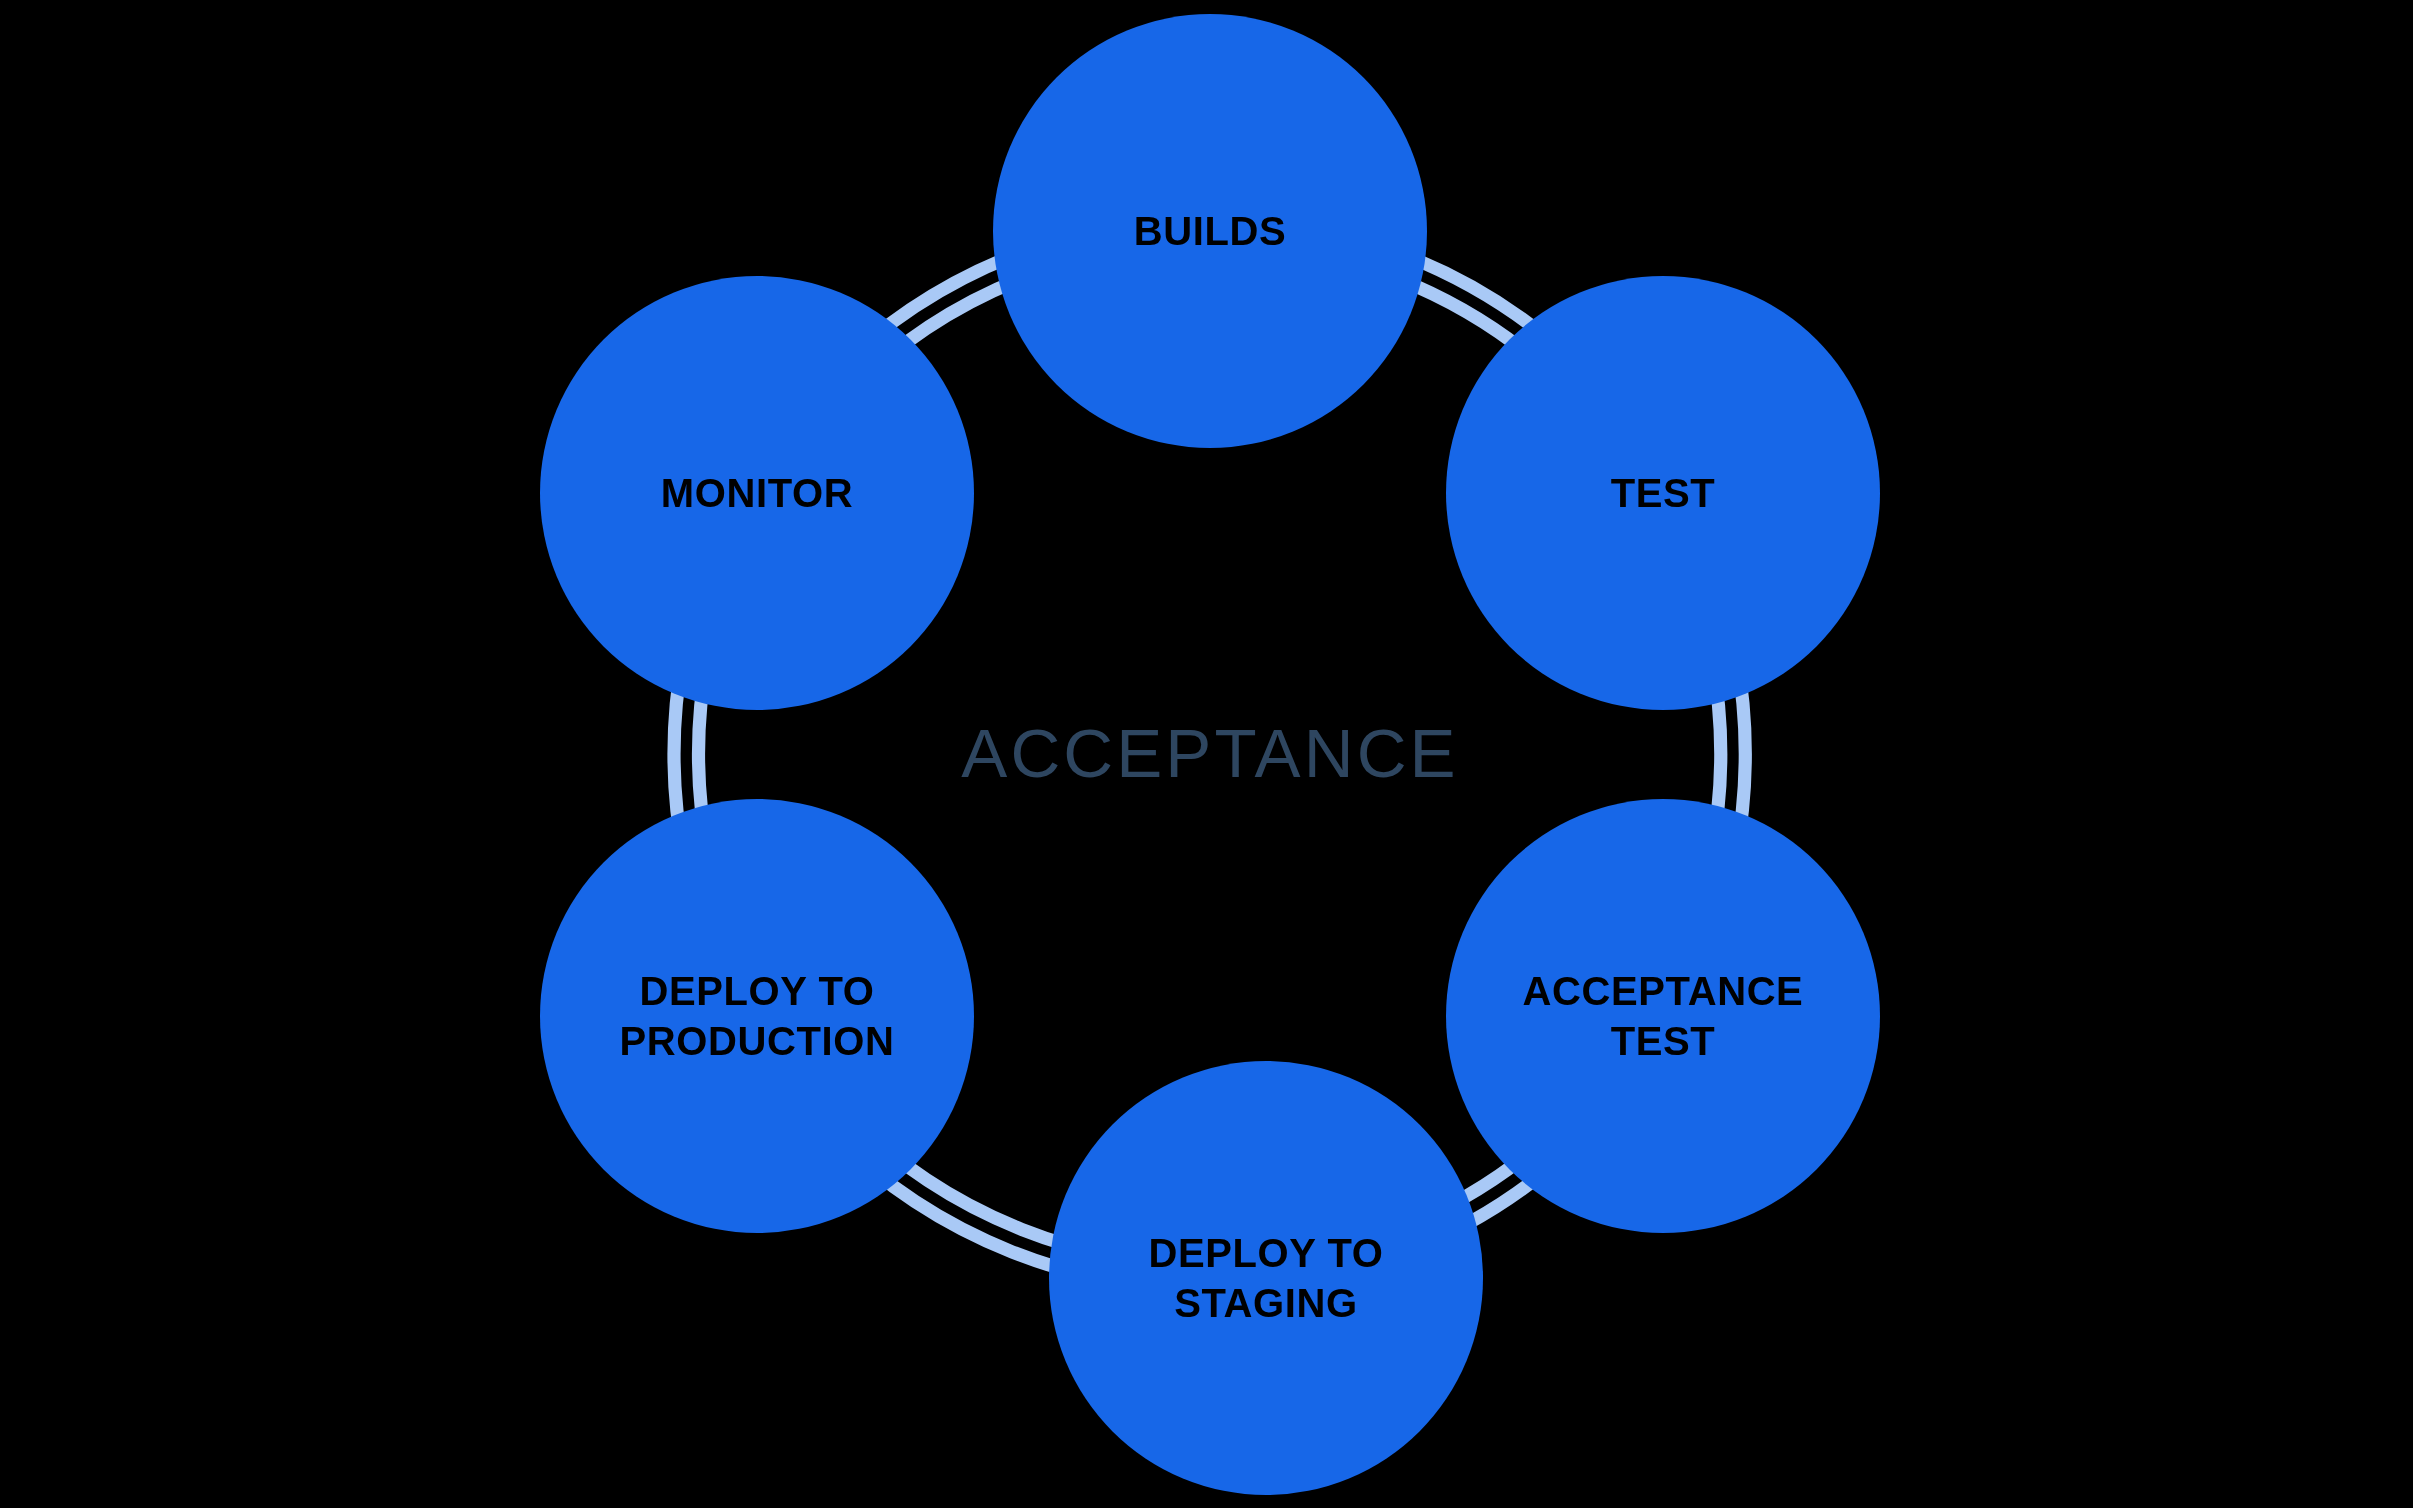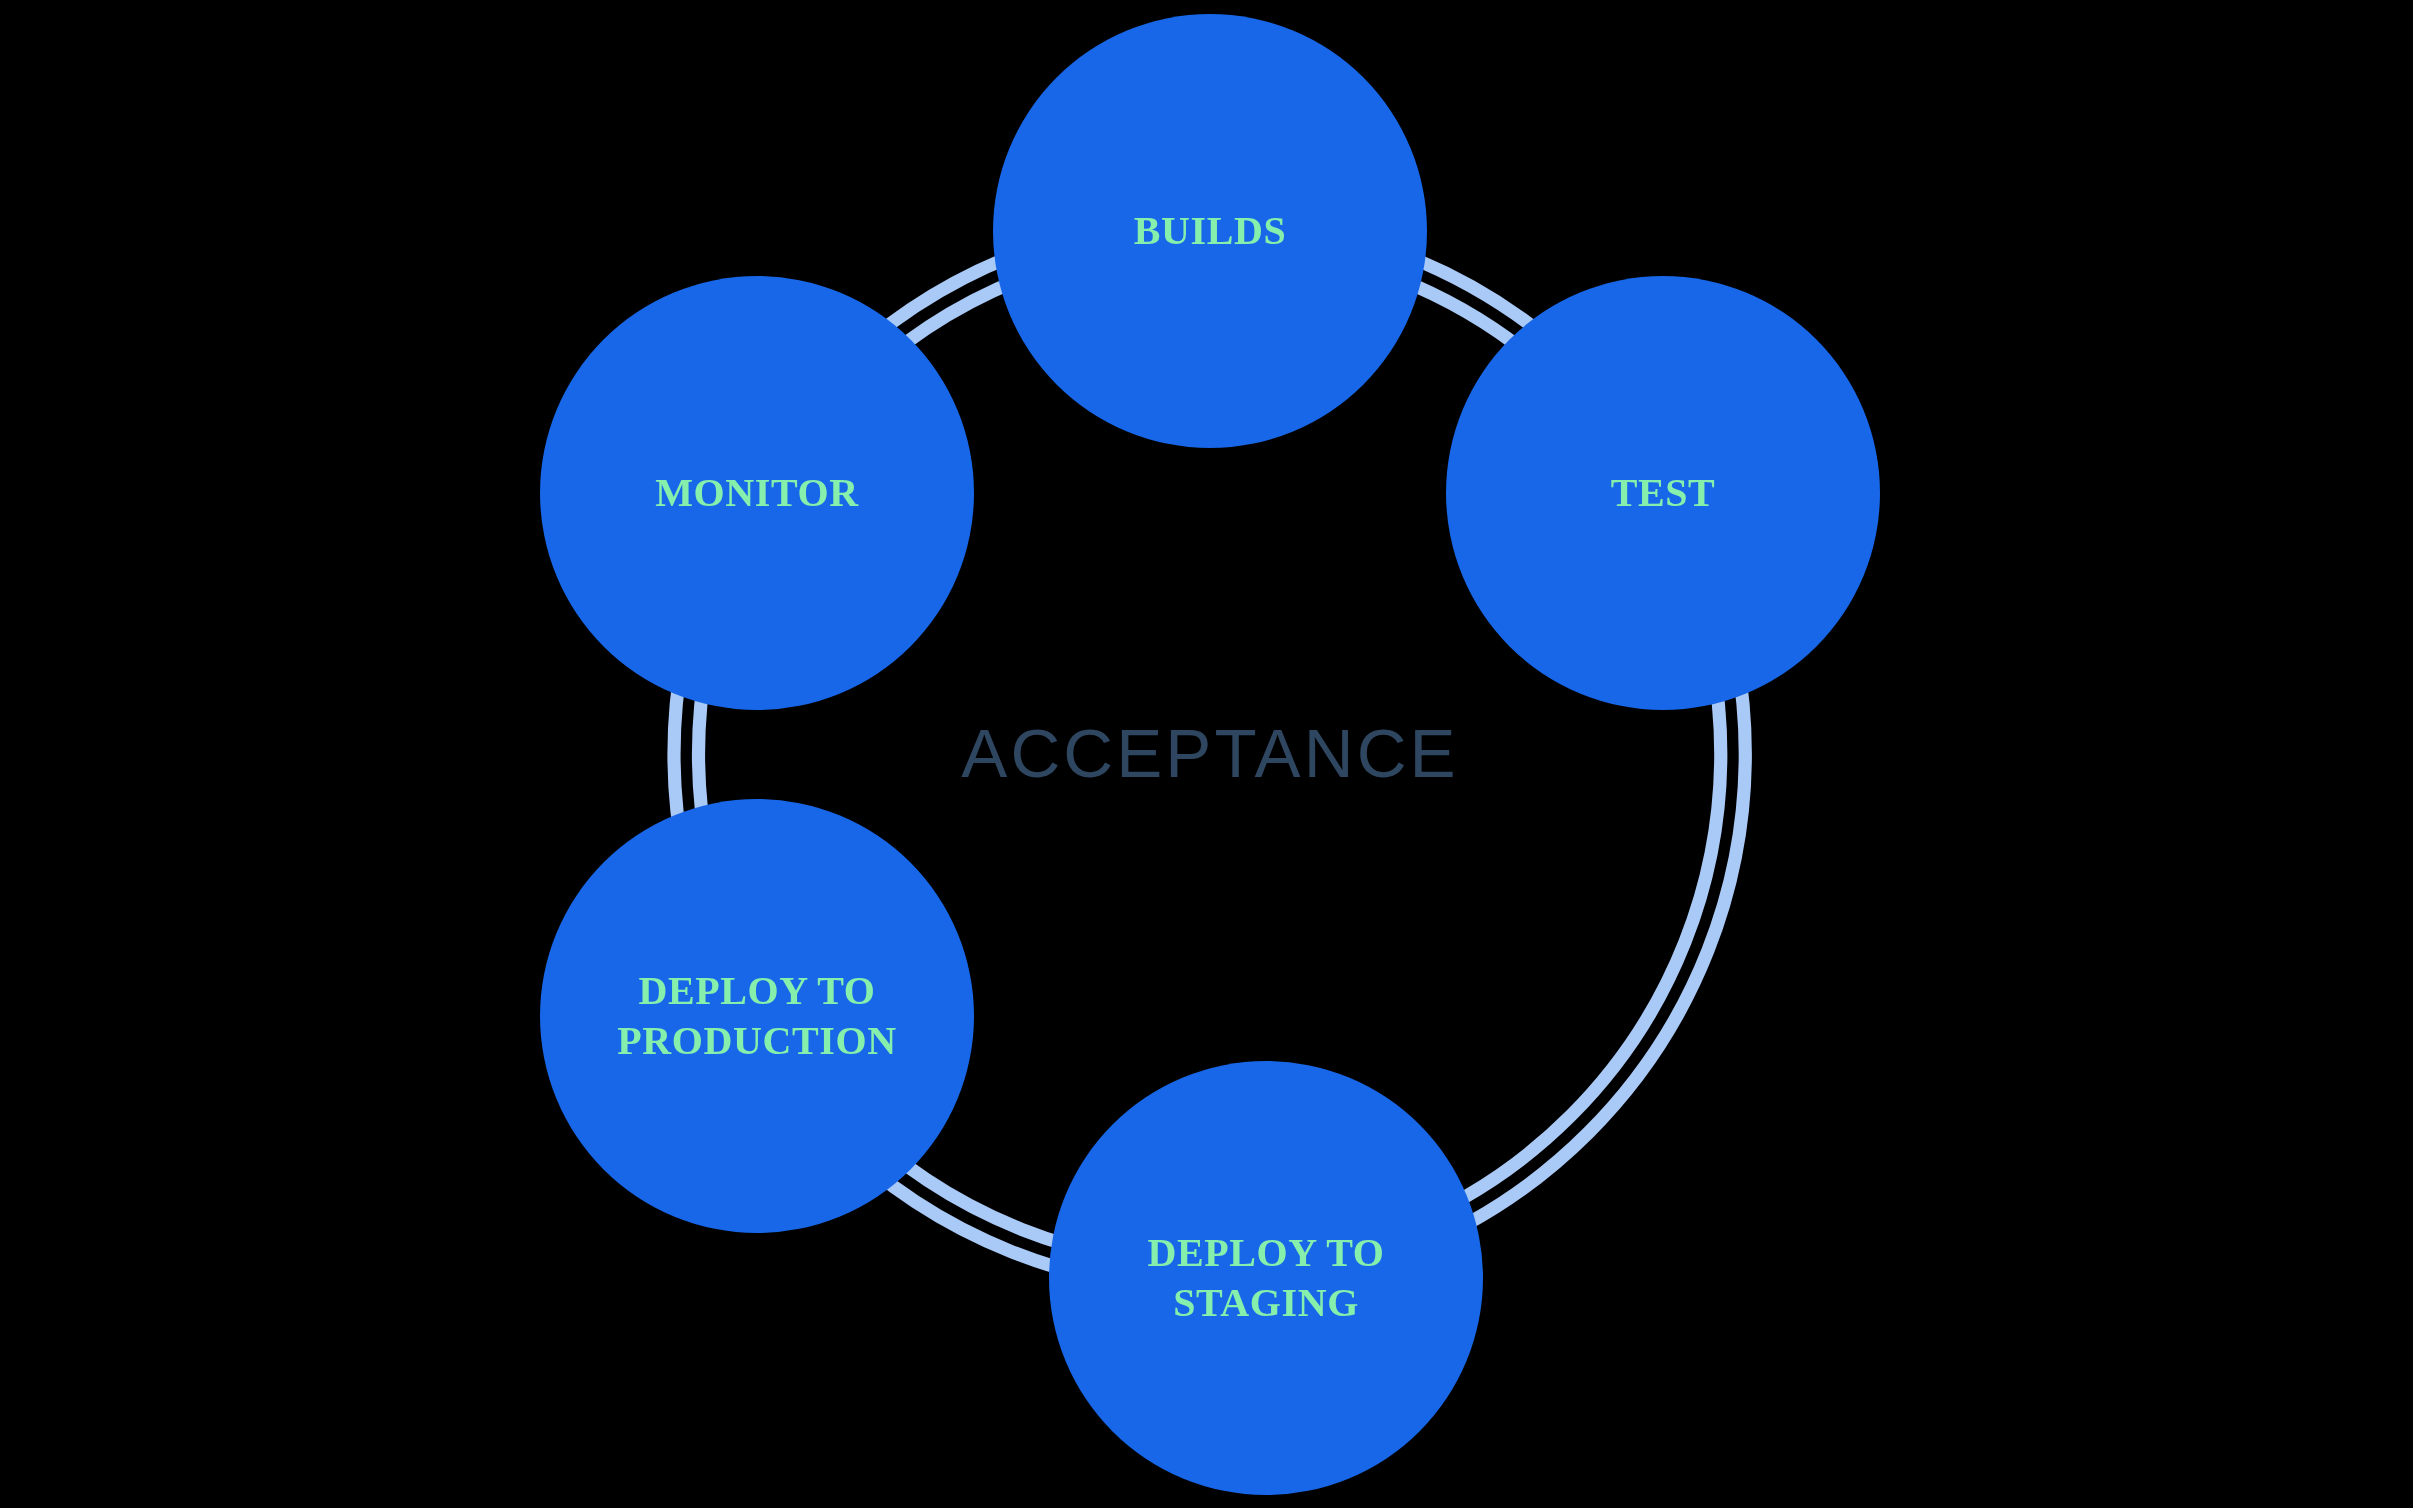--- a/index.html
+++ b/index.html
@@ -28,28 +28,27 @@
     width: 434px;
     height: 434px;
     border-radius: 50%;
     background: #1767e8;
     display: flex;
     align-items: center;
     justify-content: center;
     text-align: center;
   }
   .node .label {
-    color: #86efac;
+    color: #000000;
     font-weight: bold;
     font-size: 40px;
     line-height: 1.25;
     letter-spacing: 0.6px;
     max-width: 352px;
     text-transform: uppercase;
-    font-family: Liberation Serif, serif;
   }
   .node-builds   { left: 993px; top: 14px; }
   .node-test     { left: 1446px; top: 276px; }
   .node-acceptance { left: 1446px; top: 799px; }
   .node-staging  { left: 1049px; top: 1061px; }
   .node-production { left: 540px; top: 799px; justify-content: center; }
   .node-monitor  { left: 540px; top: 276px; align-items: center; }
 
   .center-title {
     position: absolute;
@@ -76,20 +75,23 @@
   </svg>
 
   <div class="node node-builds">
     <div class="label">BUILDS</div>
   </div>
 
   <div class="node node-test">
     <div class="label">TEST</div>
   </div>
 
+  <div class="node node-acceptance">
+    <div class="label">ACCEPTANCE TEST</div>
+  </div>
 
   <div class="node node-staging">
     <div class="label">DEPLOY TO STAGING</div>
   </div>
 
   <div class="node node-production">
     <div class="label">DEPLOY TO PRODUCTION</div>
   </div>
 
   <div class="node node-monitor">

